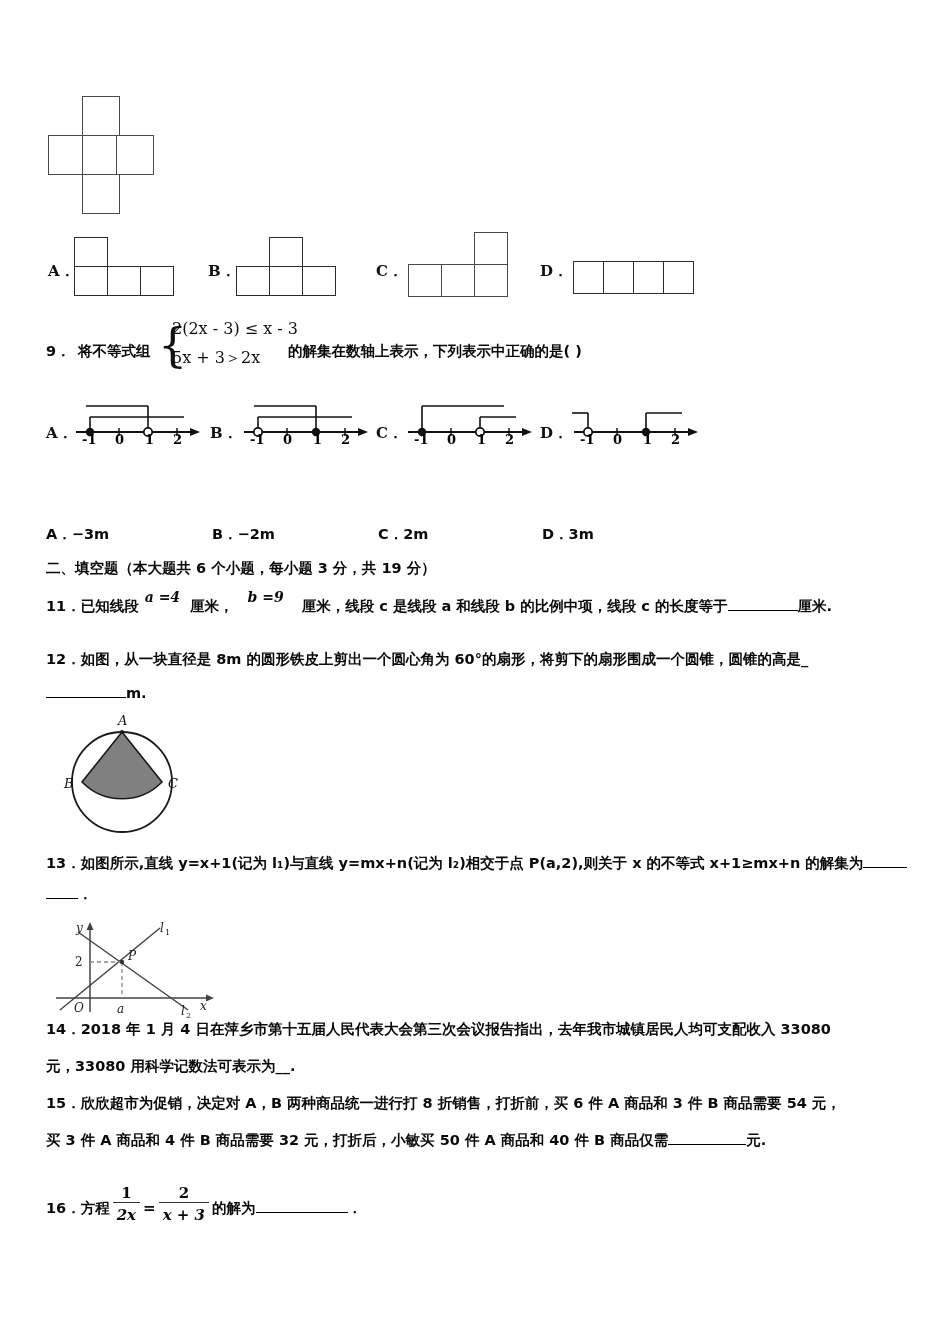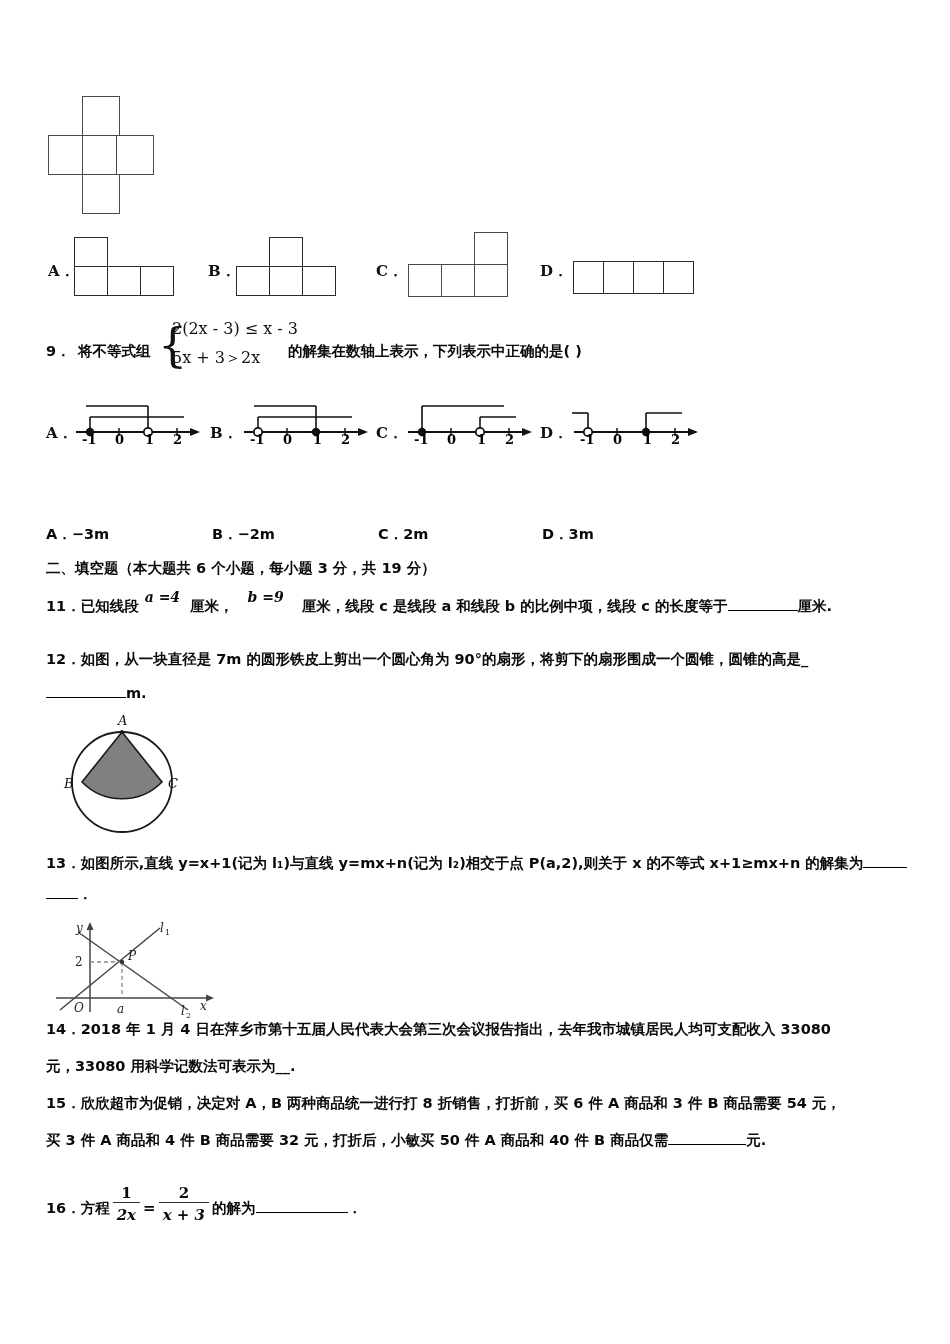--- a/index.html
+++ b/index.html
@@ -272,21 +272,21 @@
     <span>D．</span><span>3m</span>
   </div>
 
   <div class="abs q-line" style="left:46px; top:558px;">二、填空题（本大题共 6 个小题，每小题 3 分，共 19 分）</div>
 
   <div class="abs q-line" style="left:46px; top:596px;">
     <span>11．</span><span>已知线段</span><span class="mathit" style="font-size:14px; position:relative; top:-9px; margin:0 10px 0 6px;">a =4</span><span>厘米，</span><span class="mathit" style="font-size:14px; position:relative; top:-9px; margin:0 18px 0 14px;">b =9</span><span>厘米，线段 c 是线段 a 和线段 b 的比例中项，线段 c 的长度等于</span><span class="blank-u" style="width:70px;"></span><span>厘米.</span>
   </div>
 
   <div class="abs q-line" style="left:46px; top:649px;">
-    <span>12．</span><span>如图，从一块直径是 7m 的圆形铁皮上剪出一个圆心角为 90°的扇形，将剪下的扇形围成一个圆锥，圆锥的高是_</span>
+    <span>12．</span><span>如图，从一块直径是 8m 的圆形铁皮上剪出一个圆心角为 60°的扇形，将剪下的扇形围成一个圆锥，圆锥的高是_</span>
   </div>
   <div class="abs q-line" style="left:46px; top:683px;">
     <span class="blank-u" style="width:80px;"></span><span>m.</span>
   </div>
 
   <div class="abs" style="left:56px; top:706px;">
     <svg width="190" height="130" viewBox="0 0 190 130">
 
       <circle cx="66" cy="76" r="50" fill="#ffffff" stroke="#1a1a1a" stroke-width="1.8"></circle>
 

